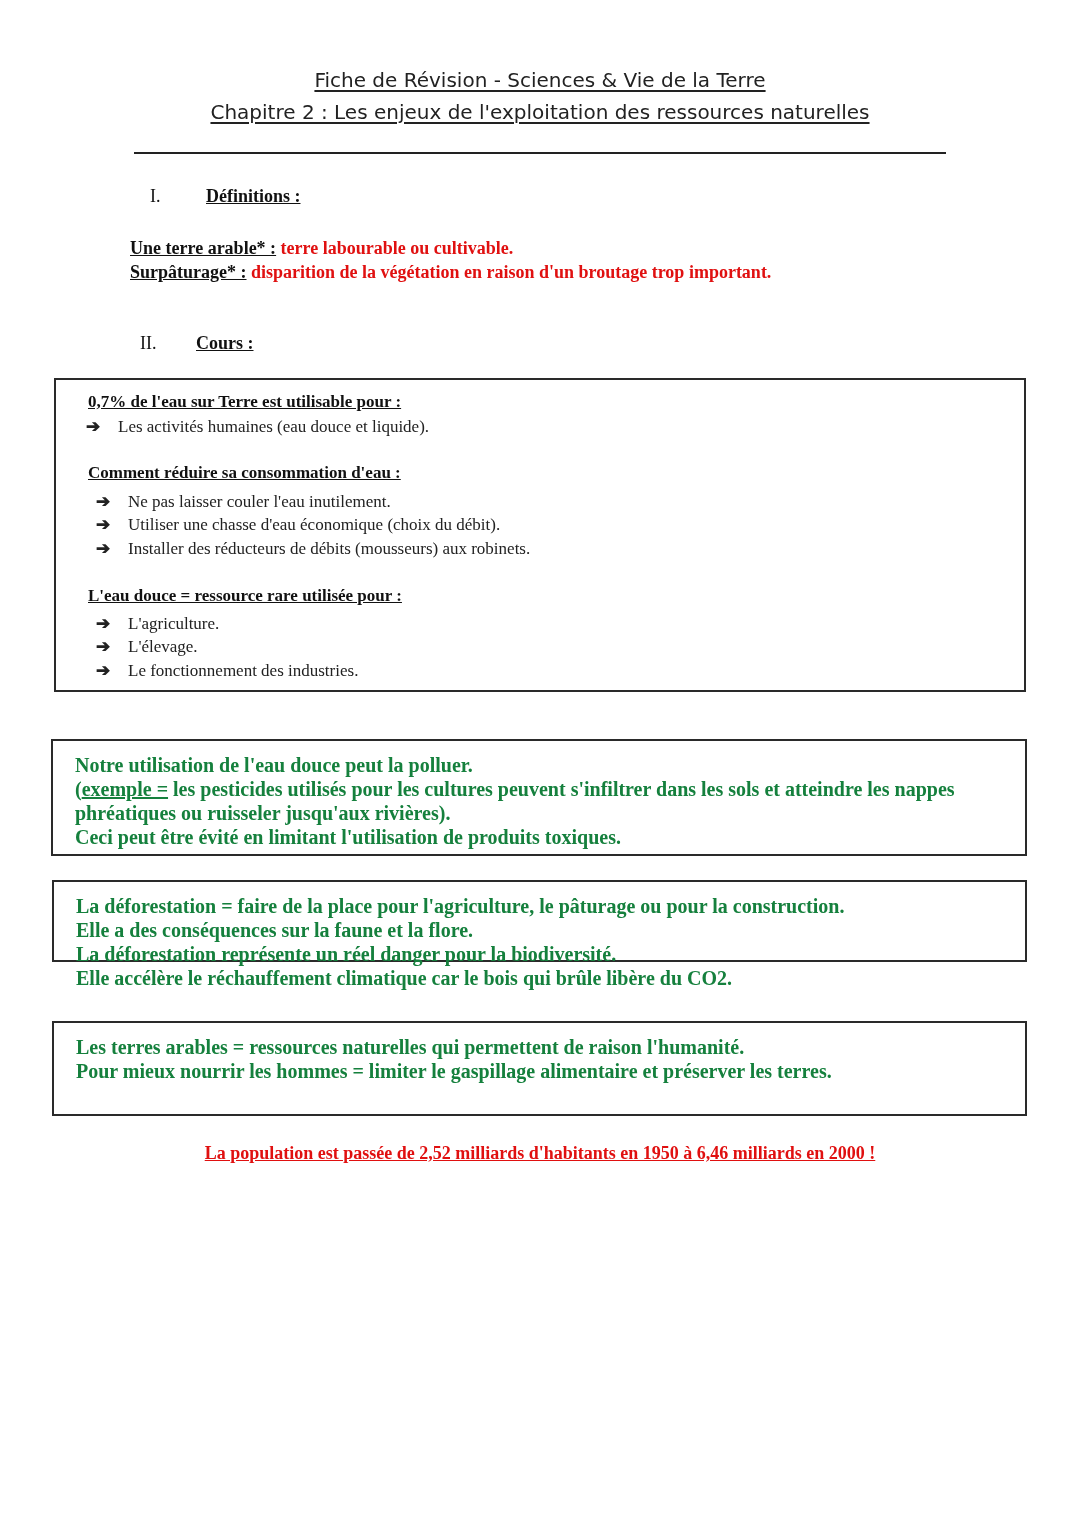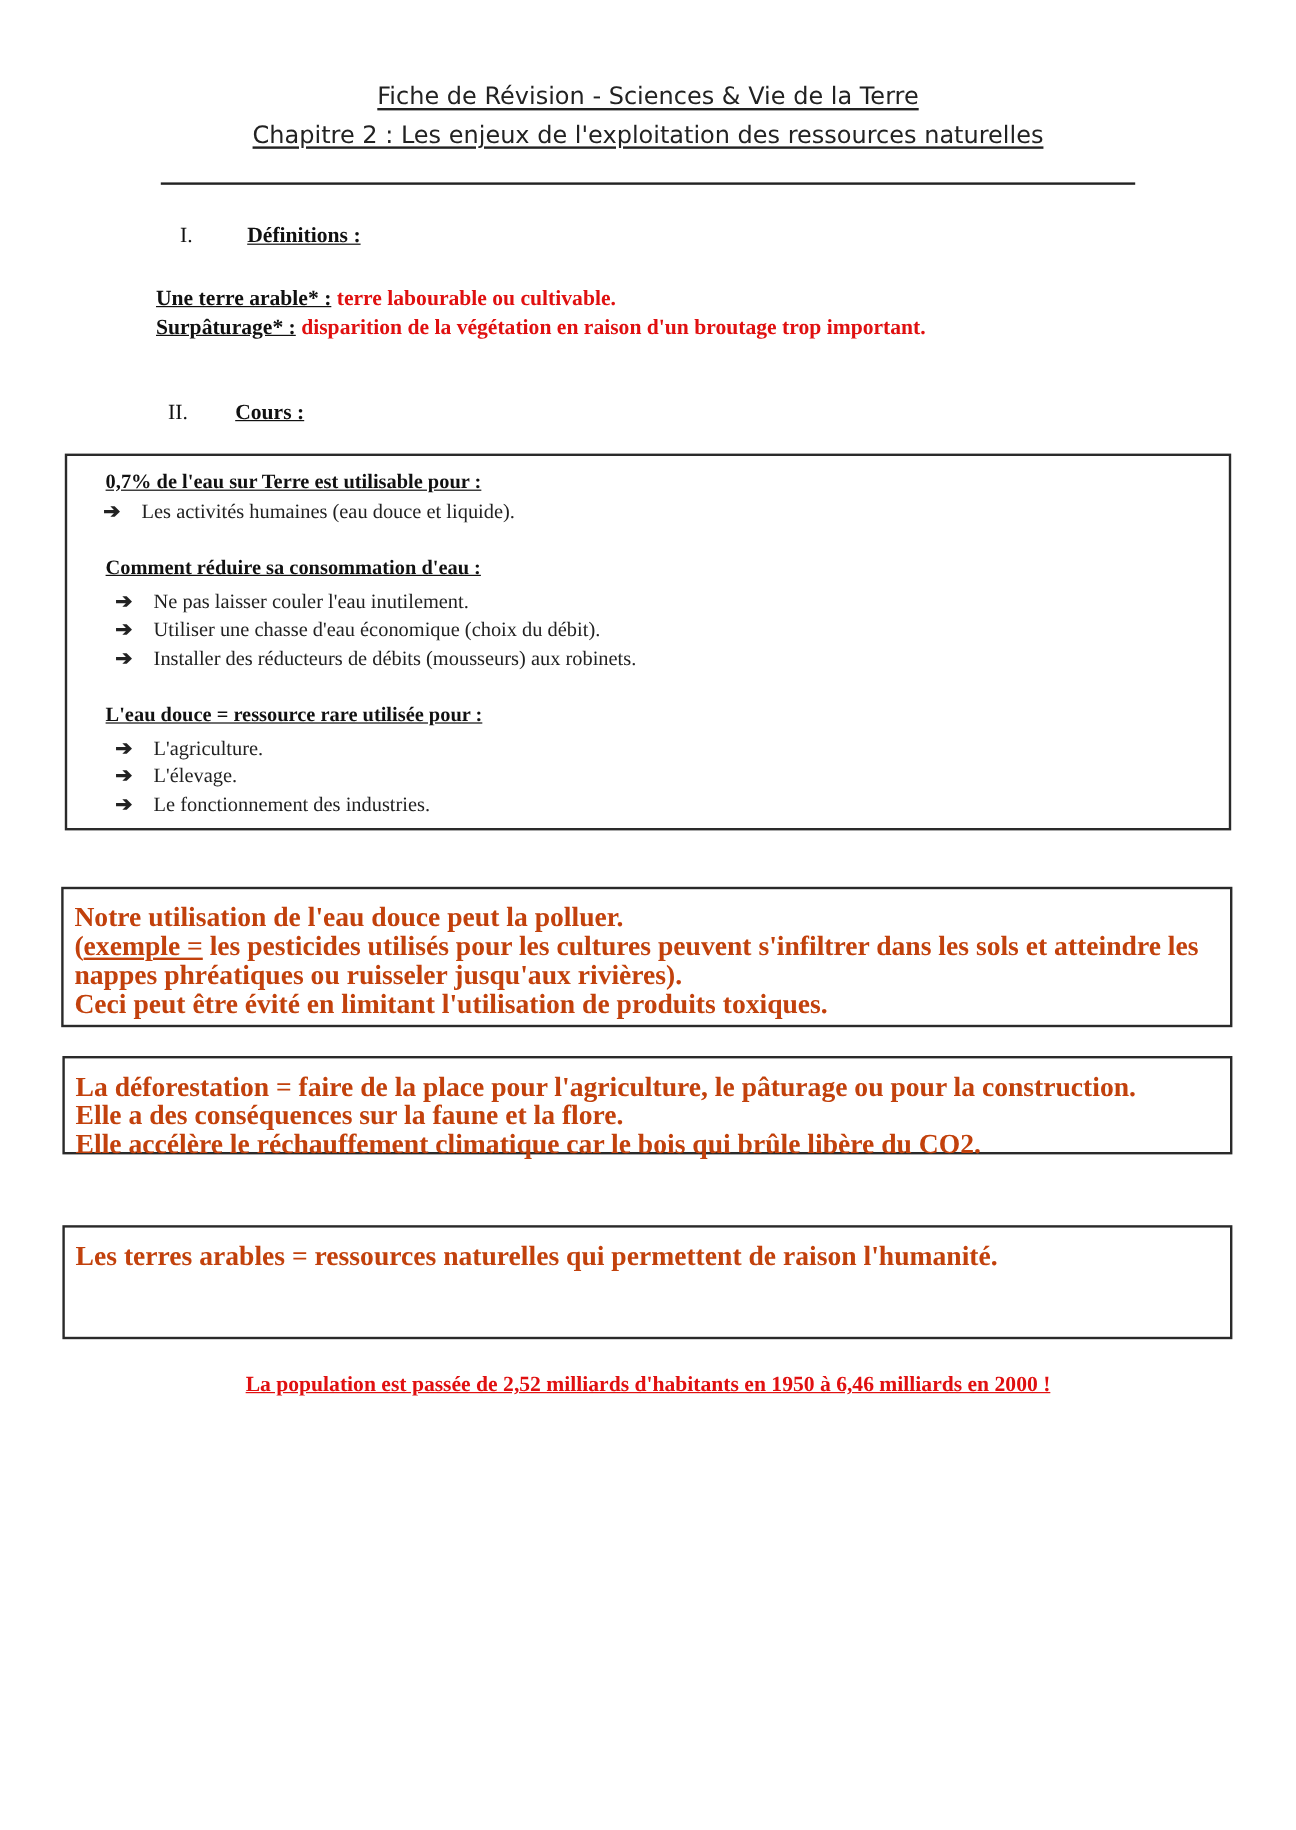--- a/index.html
+++ b/index.html
@@ -15,21 +15,21 @@
     .def .term { text-decoration:underline; color:#111; }
     .def .text { color:#e01010; }
     .box { border:2px solid #2a2a2a; box-sizing:border-box; background:#fff;padding-left:18px; }
     .box1 { left:54px; top:378px; width:972px; height:314px; }
     .box2 { left:51px; top:739px; width:976px; height:117px; }
     .box3 { left:52px; top:880px; width:975px; height:82px; }
     .box4 { left:52px; top:1021px; width:975px; height:95px; }
     .h { font-family:"Liberation Serif", serif; font-size:17px; font-weight:bold; text-decoration:underline; color:#111; }
     .bul { font-family:"Liberation Serif", serif; font-size:17px; color:#222; line-height:23px; }
     .bul .arrow { display:inline-block; width:32px; padding-left:10px; font-weight:bold; }
-    .para { font-family:"Liberation Serif", serif; font-size:23px; font-weight:bold; color:#c2410c; line-height:24px; }
+    .para { font-family:"Liberation Serif", serif; font-size:20px; font-weight:bold; color:#15803d; line-height:24px;margin-left:13px; }
     .para u { font-weight:bold; }
     .final { left:0; width:1080px; text-align:center; top:1143px; font-family:"Liberation Serif", serif; font-size:18px; font-weight:bold; color:#e01010; text-decoration:underline; }
   </style>
 </head>
 <body>
 
 <div class="abs title" style="top:68px;">
   <span>Fiche de Révision - Sciences &amp; Vie de la Terre</span>
 </div>
 <div class="abs title" style="top:100px;">
@@ -86,23 +86,25 @@
     <div>Notre utilisation de l'eau douce peut la polluer.</div>
     <div><span>(</span><u>exemple =</u><span> les pesticides utilisés pour les cultures peuvent s'infiltrer dans les sols et atteindre les nappes phréatiques ou ruisseler jusqu'aux rivières).</span></div>
     <div>Ceci peut être évité en limitant l'utilisation de produits toxiques.</div>
   </div>
 </div>
 
 <div class="abs box box3">
   <div class="abs para" style="left:9px; top:12px; width:950px;">
     <div>La déforestation = faire de la place pour l'agriculture, le pâturage ou pour la construction.</div>
     <div>Elle a des conséquences sur la faune et la flore.</div>
+    <div>La déforestation représente un réel danger pour la biodiversité.</div>
     <div>Elle accélère le réchauffement climatique car le bois qui brûle libère du CO2.</div>
   </div>
 </div>
 
 <div class="abs box box4">
   <div class="abs para" style="left:9px; top:12px; width:950px;">
     <div>Les terres arables = ressources naturelles qui permettent de raison l'humanité.</div>
+    <div>Pour mieux nourrir les hommes = limiter le gaspillage alimentaire et préserver les terres.</div>
   </div>
 </div>
 
 <div class="abs final">La population est passée de 2,52 milliards d'habitants en 1950 à 6,46 milliards en 2000 !</div>
 
 </body></html>

